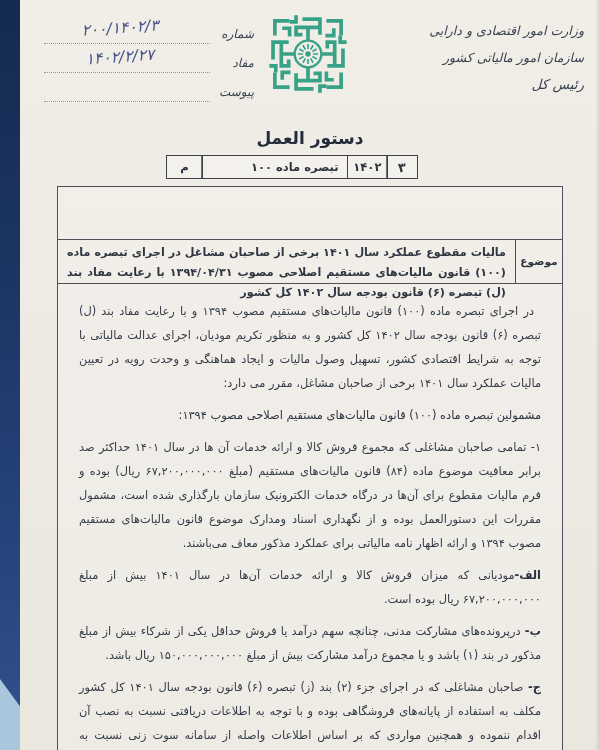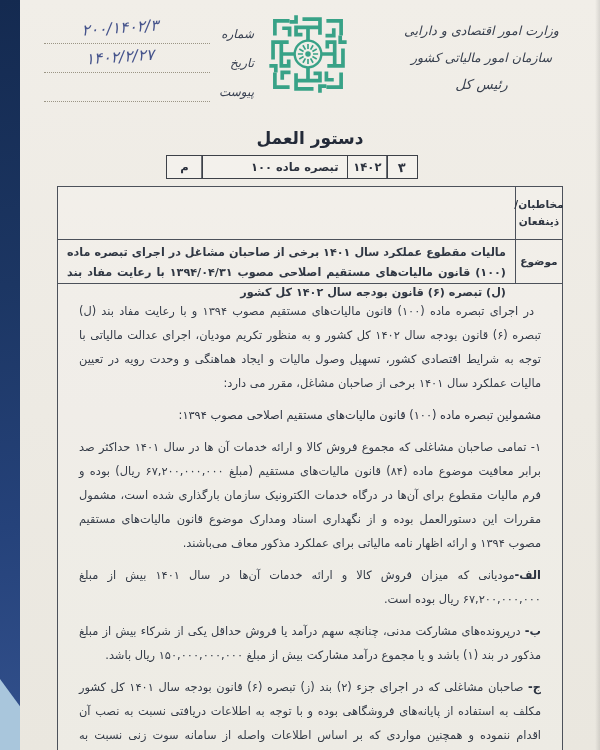--- a/index.html
+++ b/index.html
@@ -28,21 +28,21 @@
     background:linear-gradient(180deg,#f1eee8 0%,#edeae3 55%,#eae7df 100%);
   }
   .page-edge{
     position:absolute;right:0;top:0;width:5px;height:100%;
     background:linear-gradient(90deg,transparent,rgba(60,60,60,.14));
   }
 
   
   .org-block{
     position:absolute;top:17px;right:16px;width:205px;
-    text-align:center;font-style:italic;
+    text-align:right;font-style:italic;
     color:#39414f;font-size:12.6px;line-height:27px;font-weight:500;
     letter-spacing:.2px;
   }
   .org-block .l3{font-size:13.5px;}
 
   
   .logo{position:absolute;top:7px;left:242px;width:92px;height:94px;}
 
   
   .ref-block{position:absolute;top:22px;left:12px;width:222px;}
@@ -162,21 +162,21 @@
       </svg>
     </div>
 
     <div class="ref-block">
       <div class="ref-row">
         <span class="ref-label">شماره</span>
         <span class="ref-line"></span>
         <span class="ref-value">۲۰۰/۱۴۰۲/۳</span>
       </div>
       <div class="ref-row">
-        <span class="ref-label">تاریخ</span>
+        <span class="ref-label">مفاد</span>
         <span class="ref-line"></span>
         <span class="ref-value">۱۴۰۲/۲/۲۷</span>
       </div>
       <div class="ref-row">
         <span class="ref-label">پیوست</span>
         <span class="ref-line"></span>
       </div>
     </div>
 
     <div class="doc-title">دستور العمل</div>
@@ -186,24 +186,20 @@
           <span>۳</span>
         </div>
       <div class="cell c-year">۱۴۰۲</div>
       <div class="cell c-subject">تبصره ماده ۱۰۰</div>
       <div class="cell c-type">م</div>
     </div>
 
     <div class="doc-table">
 
       <div class="t-row row-recipients">
-        <div class="t-label">
-          <span>مخاطبان/</span>
-          <span>ذینفعان</span>
-        </div>
       </div>
 
       <div class="t-row row-subject">
         <div class="t-label">
           <span>موضوع</span>
         </div>
         <div class="t-content">مالیات مقطوع عملکرد سال ۱۴۰۱ برخی از صاحبان مشاغل در اجرای تبصره ماده (۱۰۰) قانون مالیات‌های مستقیم اصلاحی مصوب ۱۳۹۴/۰۴/۳۱ با رعایت مفاد بند (ل) تبصره (۶) قانون بودجه سال ۱۴۰۲ کل کشور</div>
       </div>
 
       <div class="t-body">

